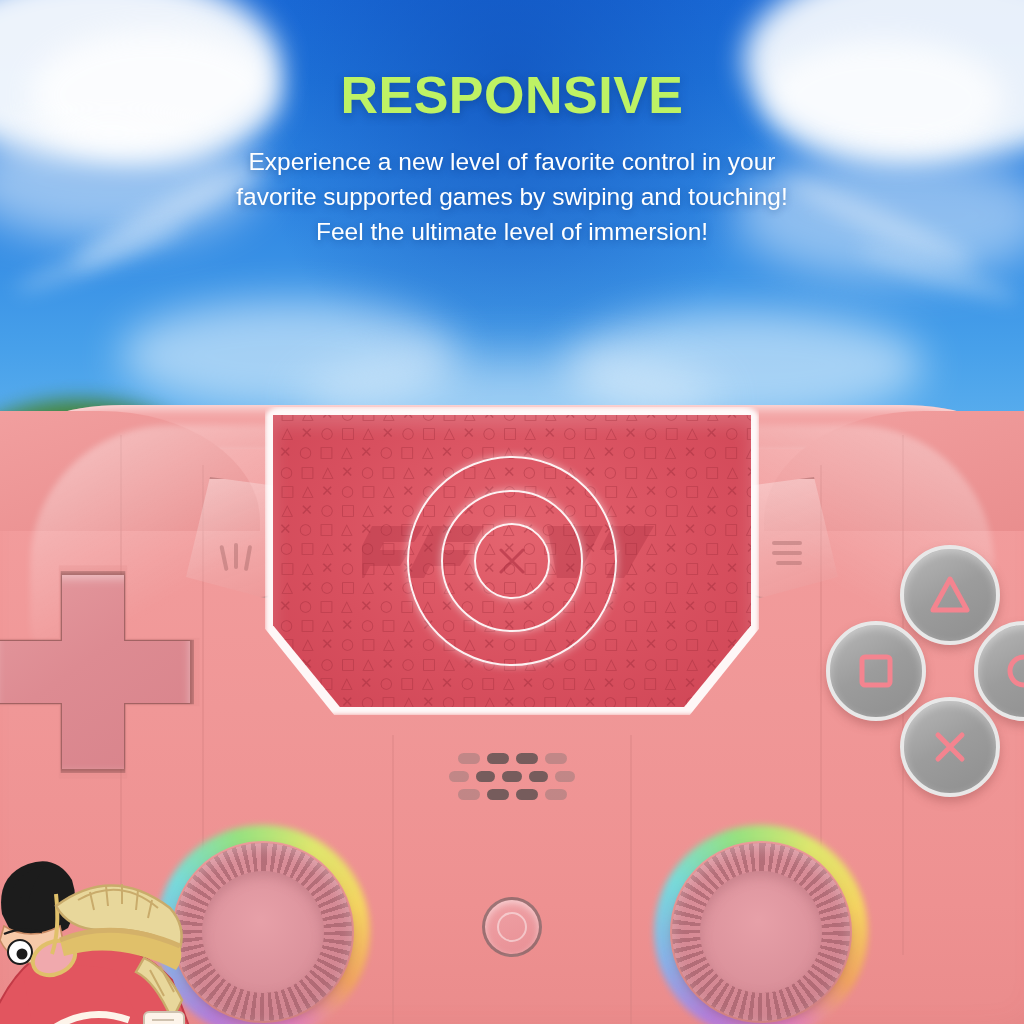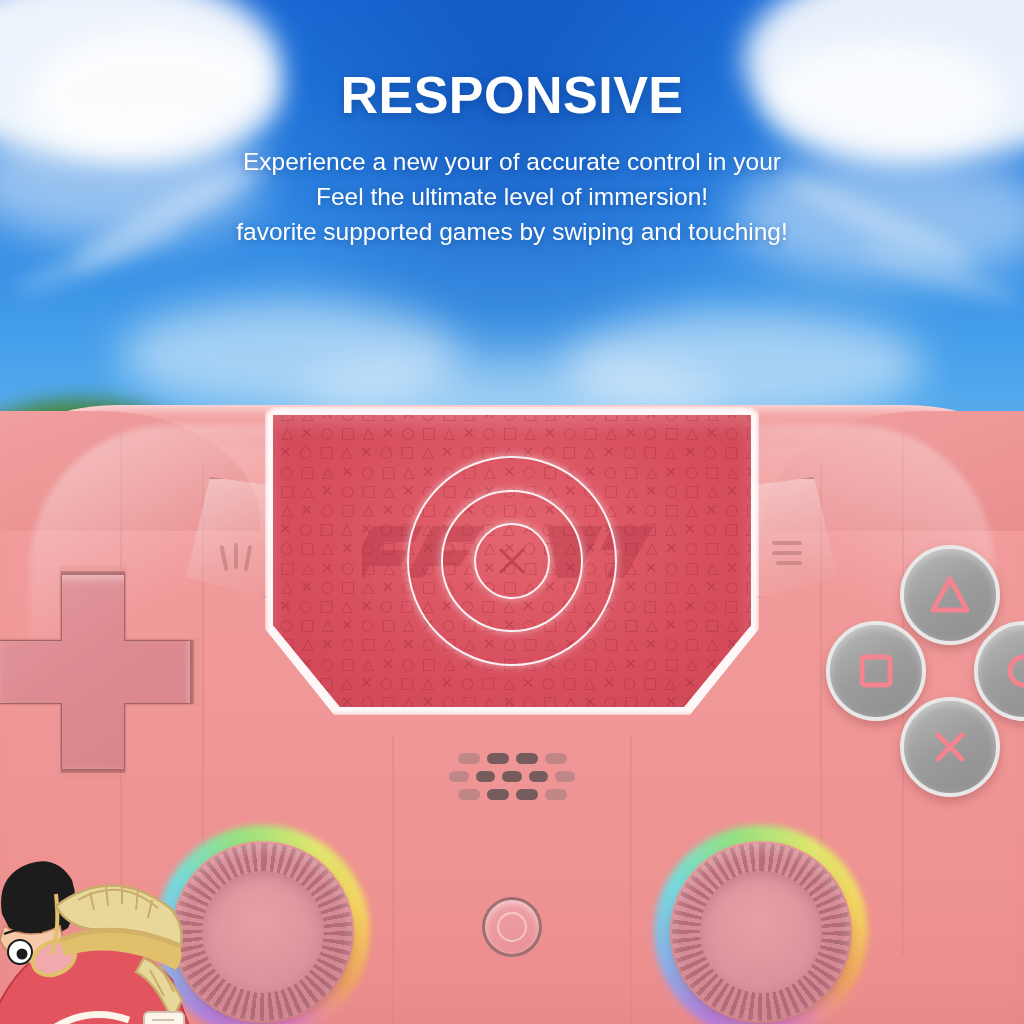--- a/index.html
+++ b/index.html
@@ -40,21 +40,21 @@
   .s4{right:0px;top:265px;width:170px;height:18px;opacity:.28;transform:rotate(18deg);}
   .foliage{
     position:absolute;left:-50px;top:400px;width:260px;height:150px;border-radius:50%;
     background:radial-gradient(ellipse at 40% 40%, #5f9d3a, #2f6b1f 70%, rgba(47,107,31,0) 100%);
     filter:blur(10px);opacity:.95;
   }
 
   
   .copy{position:absolute;left:0;right:0;top:68px;text-align:center;z-index:40;}
   .title{
-    color:#ffffff;font-weight:700;font-size:52px;line-height:1.06;
+    color:#bef264;font-weight:700;font-size:52px;line-height:1.06;
     letter-spacing:.5px;margin:0;
     text-shadow:0 3px 10px rgba(9,52,120,.45);
   }
   .title span{display:block;}
   .subcopy{
     margin:22px auto 0;width:700px;color:#fff;font-size:24.5px;line-height:1.42;
     font-weight:500;text-shadow:0 2px 7px rgba(9,52,120,.40);
   }
   .subcopy span{display:block;}
 
@@ -271,23 +271,23 @@
   <div class="streak s2"></div>
   <div class="streak s3"></div>
   <div class="streak s4"></div>
   <div class="foliage"></div>
 
   <div class="copy">
     <h1 class="title">
       <span>RESPONSIVE</span>
     </h1>
     <p class="subcopy">
-      <span>Experience a new your of accurate control in your</span>
+      <span>Experience a new level of favorite control in your</span>
+      <span>favorite supported games by swiping and touching!</span>
       <span>Feel the ultimate level of immersion!</span>
-      <span>favorite supported games by swiping and touching!</span>
     </p>
   </div>
 
   <div class="pad">
     <div class="shell"></div>
     <div class="shell-top"></div>
     <div class="grip-l"></div>
     <div class="grip-r"></div>
     <div class="seam seam-v sv1"></div>
     <div class="seam seam-v sv2"></div>

